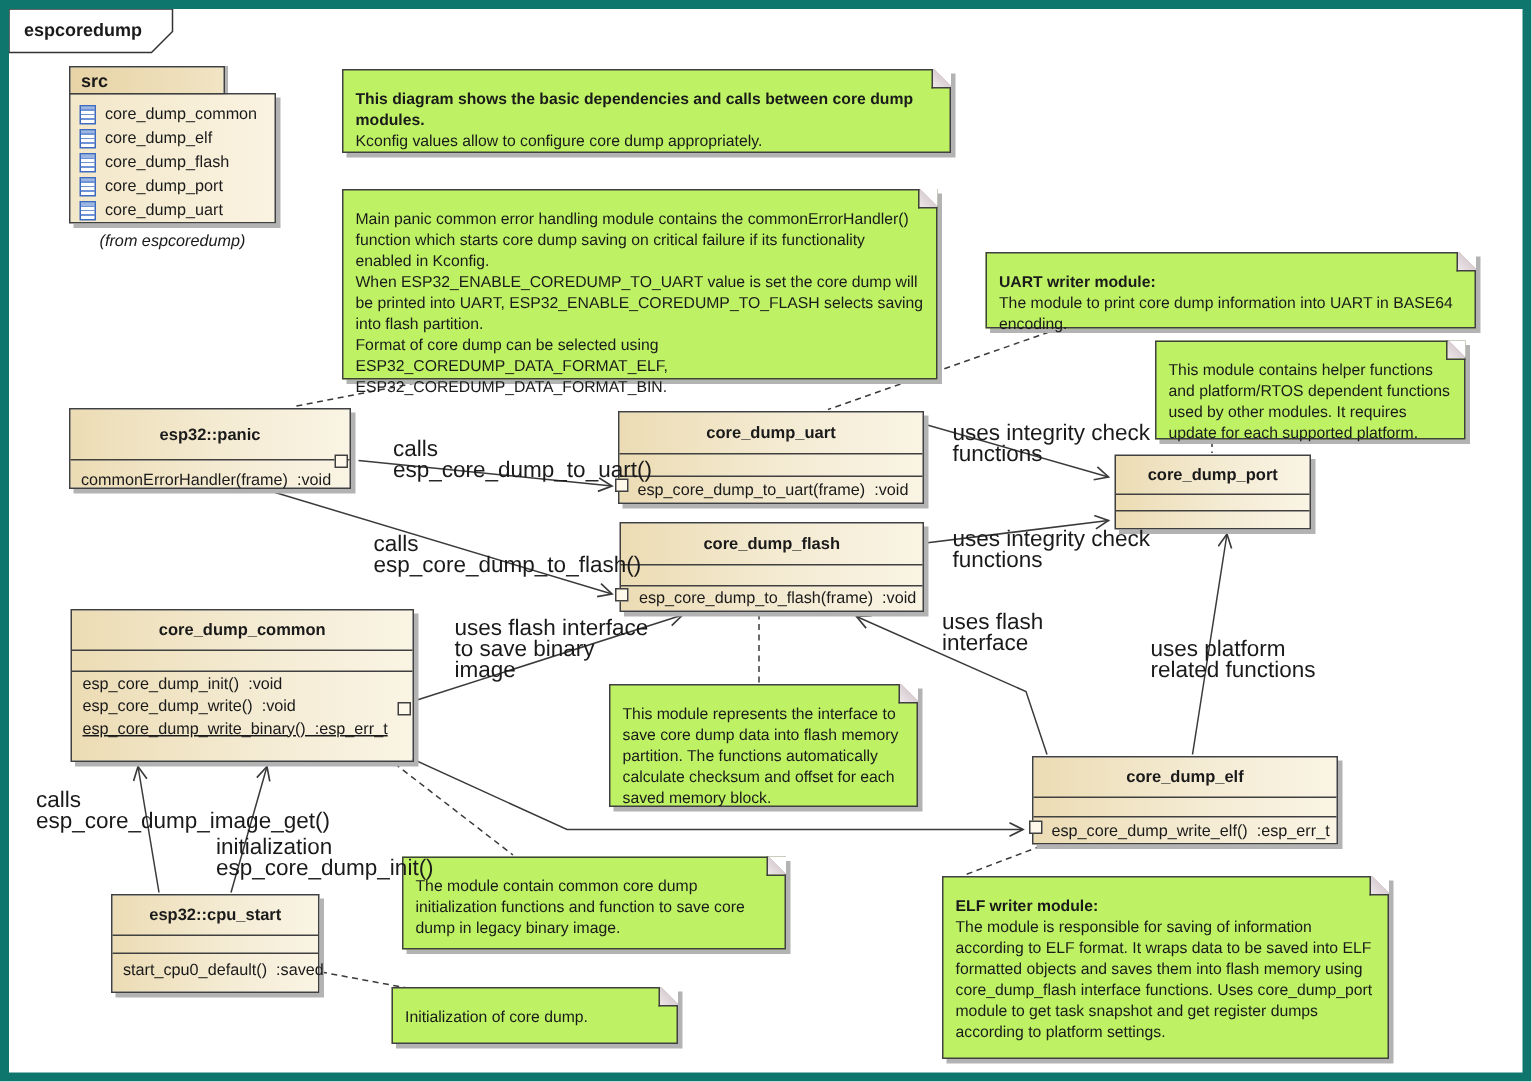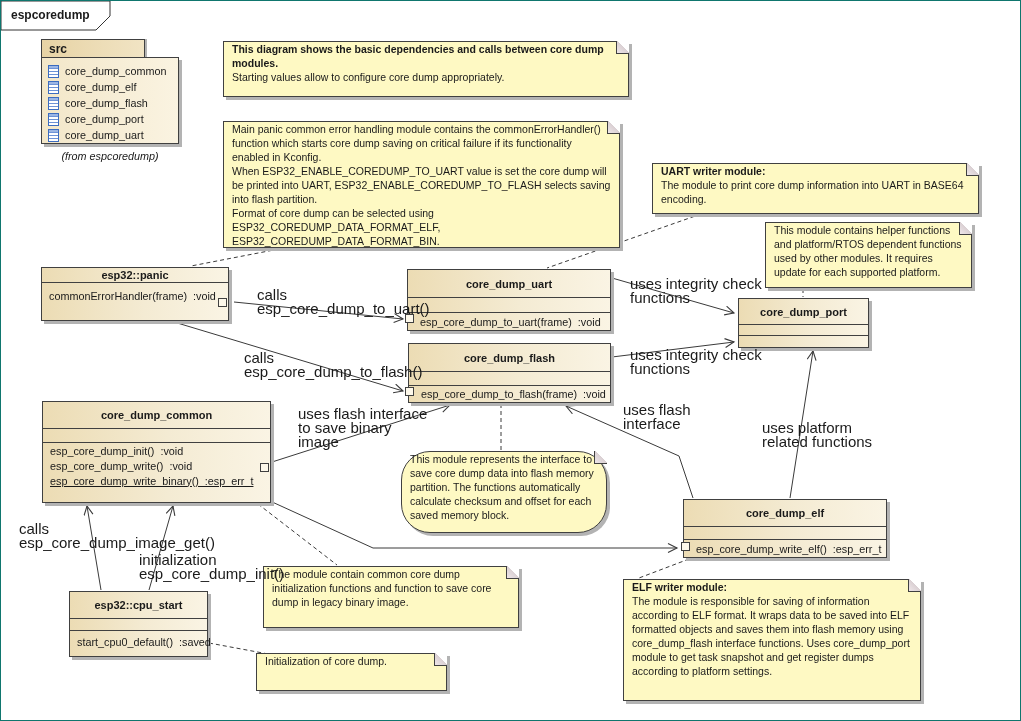--- a/index.html
+++ b/index.html
@@ -1,19 +1,19 @@
 <!DOCTYPE html>
 <html><head>
 <meta charset="utf-8">
 <style>
   * { margin:0; padding:0; box-sizing:border-box; }
   html,body { background:#ffffff; }
   #canvas {
     position:relative; width:1021px; height:721px;
-    border:1px solid #0f766e; background:#ffffff;
+    border:6px solid #0f766e; background:#ffffff;
     font-family:"Liberation Sans", sans-serif; color:#1a1a1a;
     overflow:hidden;
   }
   .wires { position:absolute; left:0; top:0; z-index:1; }
 
   
   .cls {
     position:absolute; z-index:2;
     background:linear-gradient(90deg,#ecdcb4 0%,#f4ebd3 55%,#faf4e4 100%);
     border:1px solid #404040;
@@ -26,23 +26,23 @@
   .cls .attrs { border-bottom:1px solid #404040; }
   .cls .row {
     display:flex; align-items:center; padding-left:7px;
     font-size:10.8px; white-space:pre;
   }
   .row.static-u { text-decoration:underline; }
 
   
   .note {
     position:absolute; z-index:2;
-    background:#fef9c3; border:1px solid #404040;
+    background:#bef264; border:1px solid #404040;
     box-shadow:3px 3px 0 #b3b3b3;
-    padding:0 8px; font-size:10.5px; line-height:14px;
+    padding:12px 8px; font-size:10.5px; line-height:14px;
   }
   .note .ttl { font-weight:bold; }
   .note .ttl.red { color:#ff0000; }
   .note .bd { white-space:pre-line; }
   .fold {
     position:absolute; top:-1px; right:-1px; width:13px; height:13px;
     background:linear-gradient(225deg,#ffffff 0%,#ffffff 46%,#d9cfd2 47%,#efe7ea 100%);
     border-left:1px solid #404040; border-bottom:1px solid #404040;
   }
 
@@ -151,42 +151,42 @@
     <div class="pkg-item">
       <span class="file-icon"></span>
       <span>core_dump_uart</span>
     </div>
   </div>
   <div class="pkg-origin">(from espcoredump)</div>
 
   <div class="note" style="left:222px;top:40px;width:406px;height:56px;">
     <div class="fold"></div>
     <div class="ttl">This diagram shows the basic dependencies and calls between core dump modules.</div>
-    <div class="bd">Starting values allow to configure core dump appropriately.</div>
+    <div class="bd">Kconfig values allow to configure core dump appropriately.</div>
   </div>
 
   <div class="note" style="left:222px;top:120px;width:397px;height:127px;">
     <div class="fold"></div>
     <div class="bd">Main panic  common error handling module contains the commonErrorHandler() function which starts core dump saving on critical failure if its functionality enabled in Kconfig.
 When ESP32_ENABLE_COREDUMP_TO_UART value is set the core dump will be printed into UART, ESP32_ENABLE_COREDUMP_TO_FLASH selects saving into flash partition.
 Format of core dump can be selected using ESP32_COREDUMP_DATA_FORMAT_ELF, ESP32_COREDUMP_DATA_FORMAT_BIN.</div>
   </div>
 
   <div class="note" style="left:651px;top:162px;width:327px;height:51px;">
     <div class="fold"></div>
     <div class="ttl">UART writer module:</div>
     <div class="bd">The module to print core dump information into UART in BASE64 encoding.</div>
   </div>
 
   <div class="note" style="left:731px;top:221px;width:207px;height:66px;margin-left:33px;">
     <div class="fold"></div>
     <div class="bd">This module contains helper functions and platform/RTOS dependent functions used by other modules. It requires update for each supported platform.</div>
   </div>
 
-  <div class="note" style="left:400px;top:450px;width:206px;height:82px;border-radius:29px;">
+  <div class="note" style="left:400px;top:450px;width:206px;height:82px;">
     <div class="fold"></div>
     <div class="bd">This module represents the interface to save core dump data into flash memory partition. The functions automatically calculate checksum and offset for each saved memory block.</div>
   </div>
 
   <div class="note" style="left:262px;top:565px;width:256px;height:62px;">
     <div class="fold"></div>
     <div class="bd">The module contain common core dump initialization functions and function to save core dump in legacy binary image.</div>
   </div>
 
   <div class="note" style="left:255px;top:652px;width:191px;height:38px;">
@@ -194,21 +194,21 @@
     <div class="bd">Initialization of core dump.</div>
   </div>
 
   <div class="note" style="left:622px;top:578px;width:298px;height:122px;">
     <div class="fold"></div>
     <div class="ttl">ELF writer module:</div>
     <div class="bd">The module is responsible for saving of information according to ELF format. It wraps data to be saved into ELF formatted objects and saves them into flash memory using core_dump_flash interface functions. Uses core_dump_port module to get task snapshot and get register dumps according to platform settings.</div>
   </div>
 
   <div class="cls" style="left:40px;top:266px;width:188px;height:54px;">
-    <div class="hd" style="height:15px;">esp32::panic</div>
+    <div class="hd" style="height:34px;">esp32::panic</div>
     <div class="row" style="height:25px;">commonErrorHandler(frame)  :void</div>
   </div>
 
   <div class="cls" style="left:406px;top:268px;width:204px;height:62px;">
     <div class="hd" style="height:28px;">core_dump_uart</div>
     <div class="attrs" style="height:15px;"></div>
     <div class="row" style="height:17px;padding-left:12px;">esp_core_dump_to_uart(frame)  :void</div>
   </div>
 
   <div class="cls" style="left:407px;top:342px;width:203px;height:60px;">

